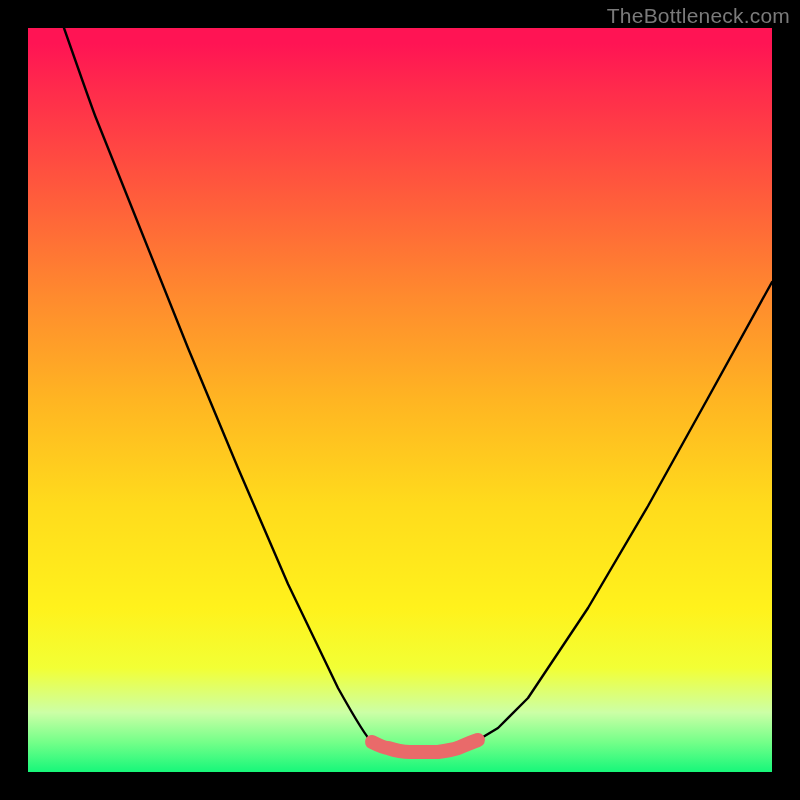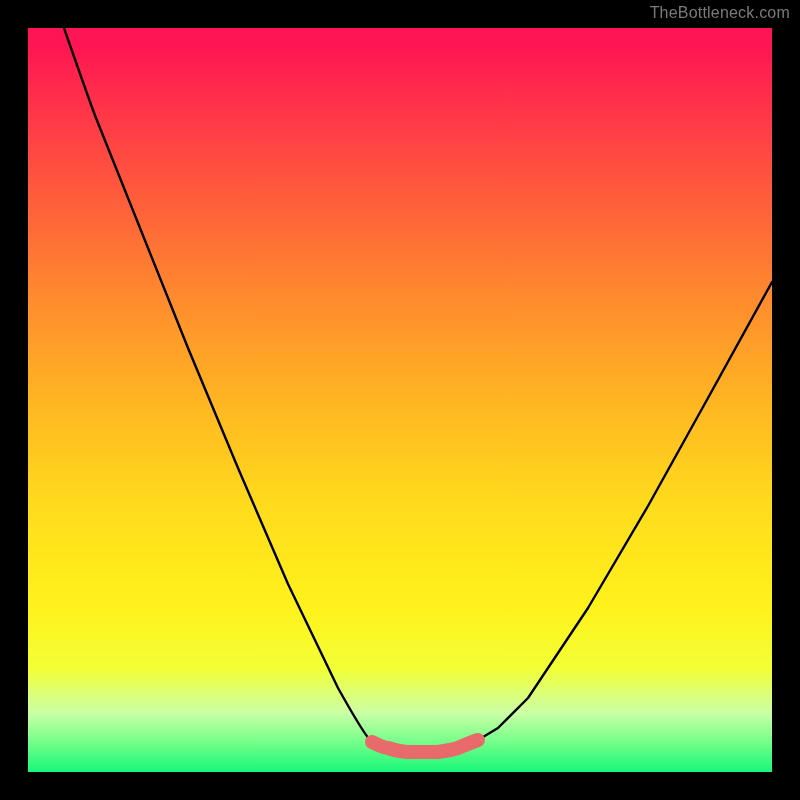--- a/index.html
+++ b/index.html
@@ -43,21 +43,21 @@
       #ccffa6 92%,
       #74ff89 96%,
       #17f77a 100%
     );
   }
   .watermark {
     position: absolute;
     top: 4px;
     right: 10px;
     font-family: Arial, Helvetica, sans-serif;
-    font-size: 16px;
+    font-size: 21px;
     color: #7a7a7a;
     letter-spacing: 0.2px;
     margin-left: 36px;
   }
   svg.curve {
     position: absolute;
     inset: 0;
   }
 </style>
 </head>

